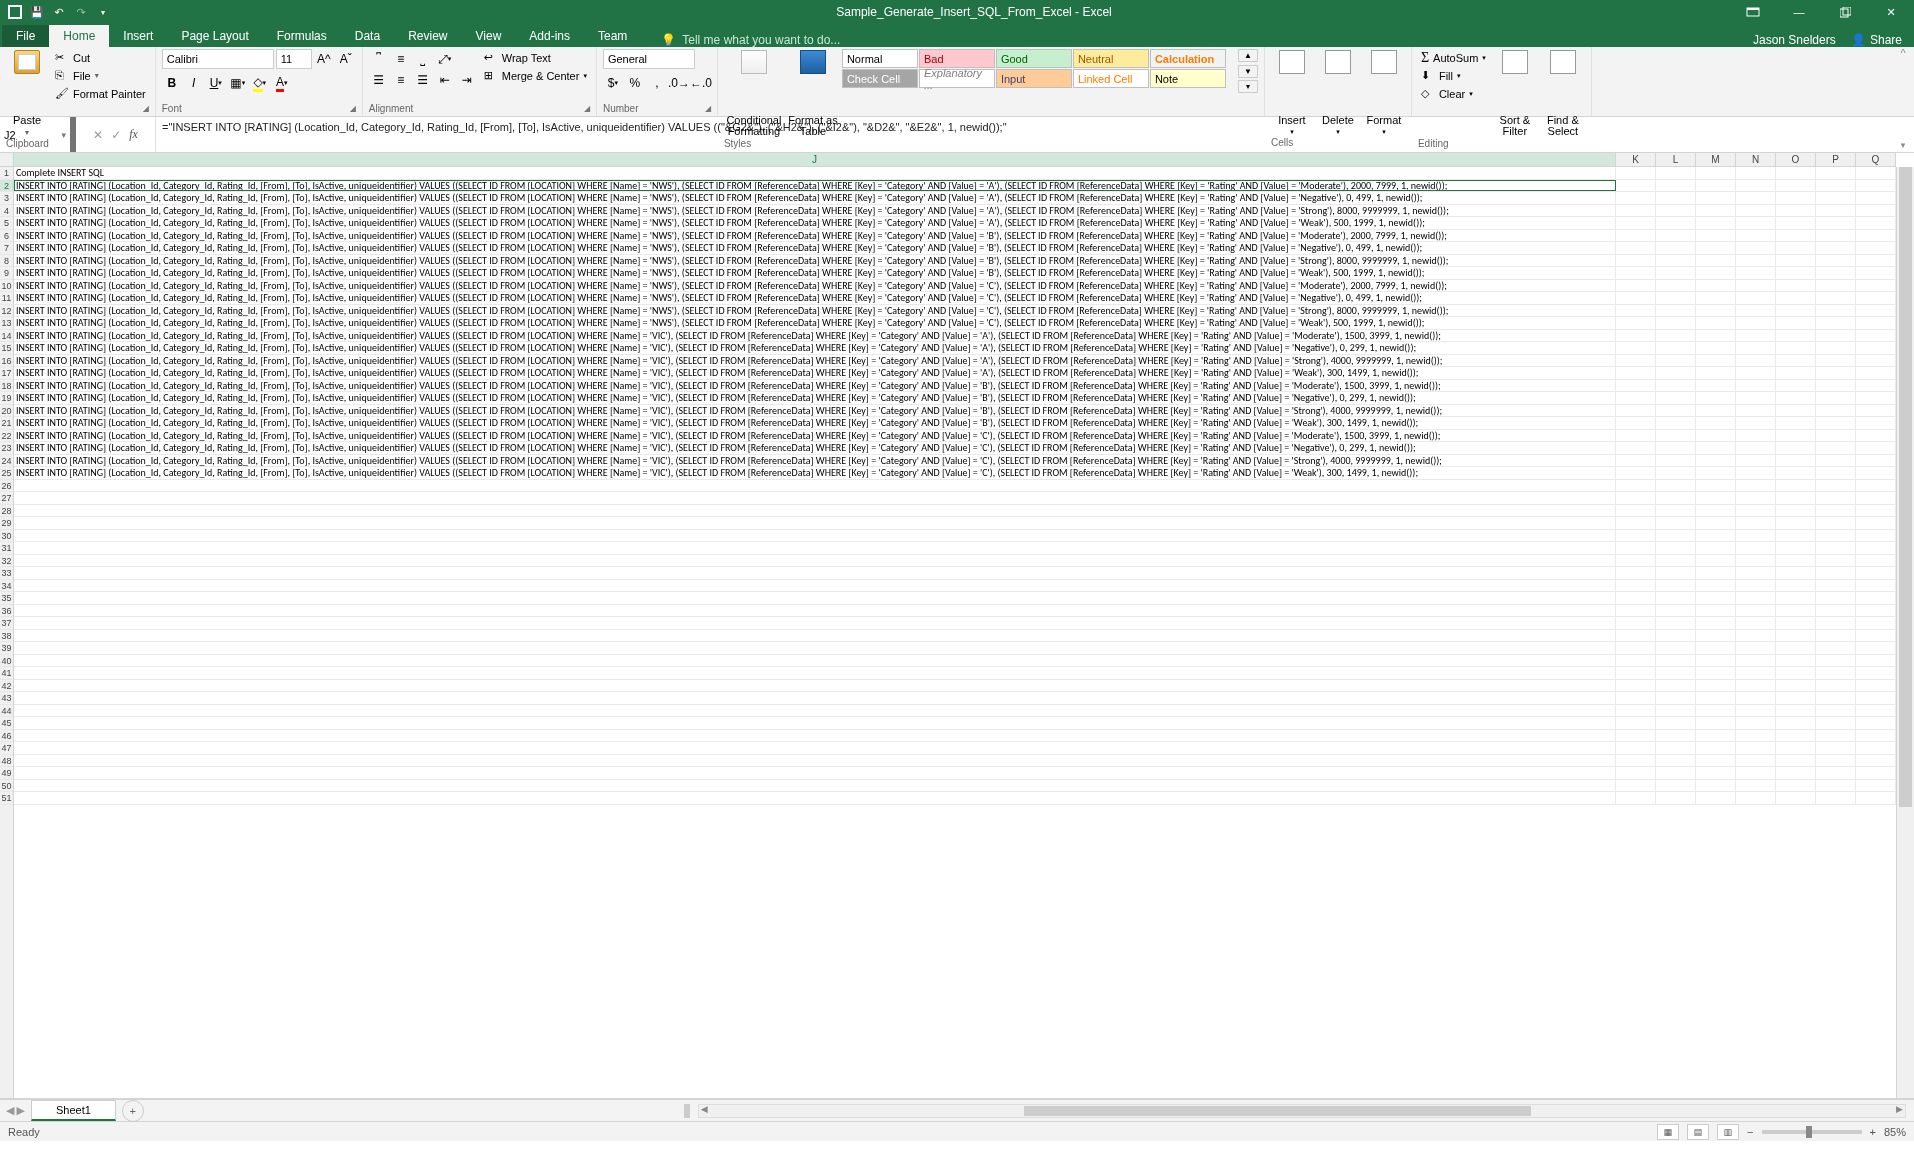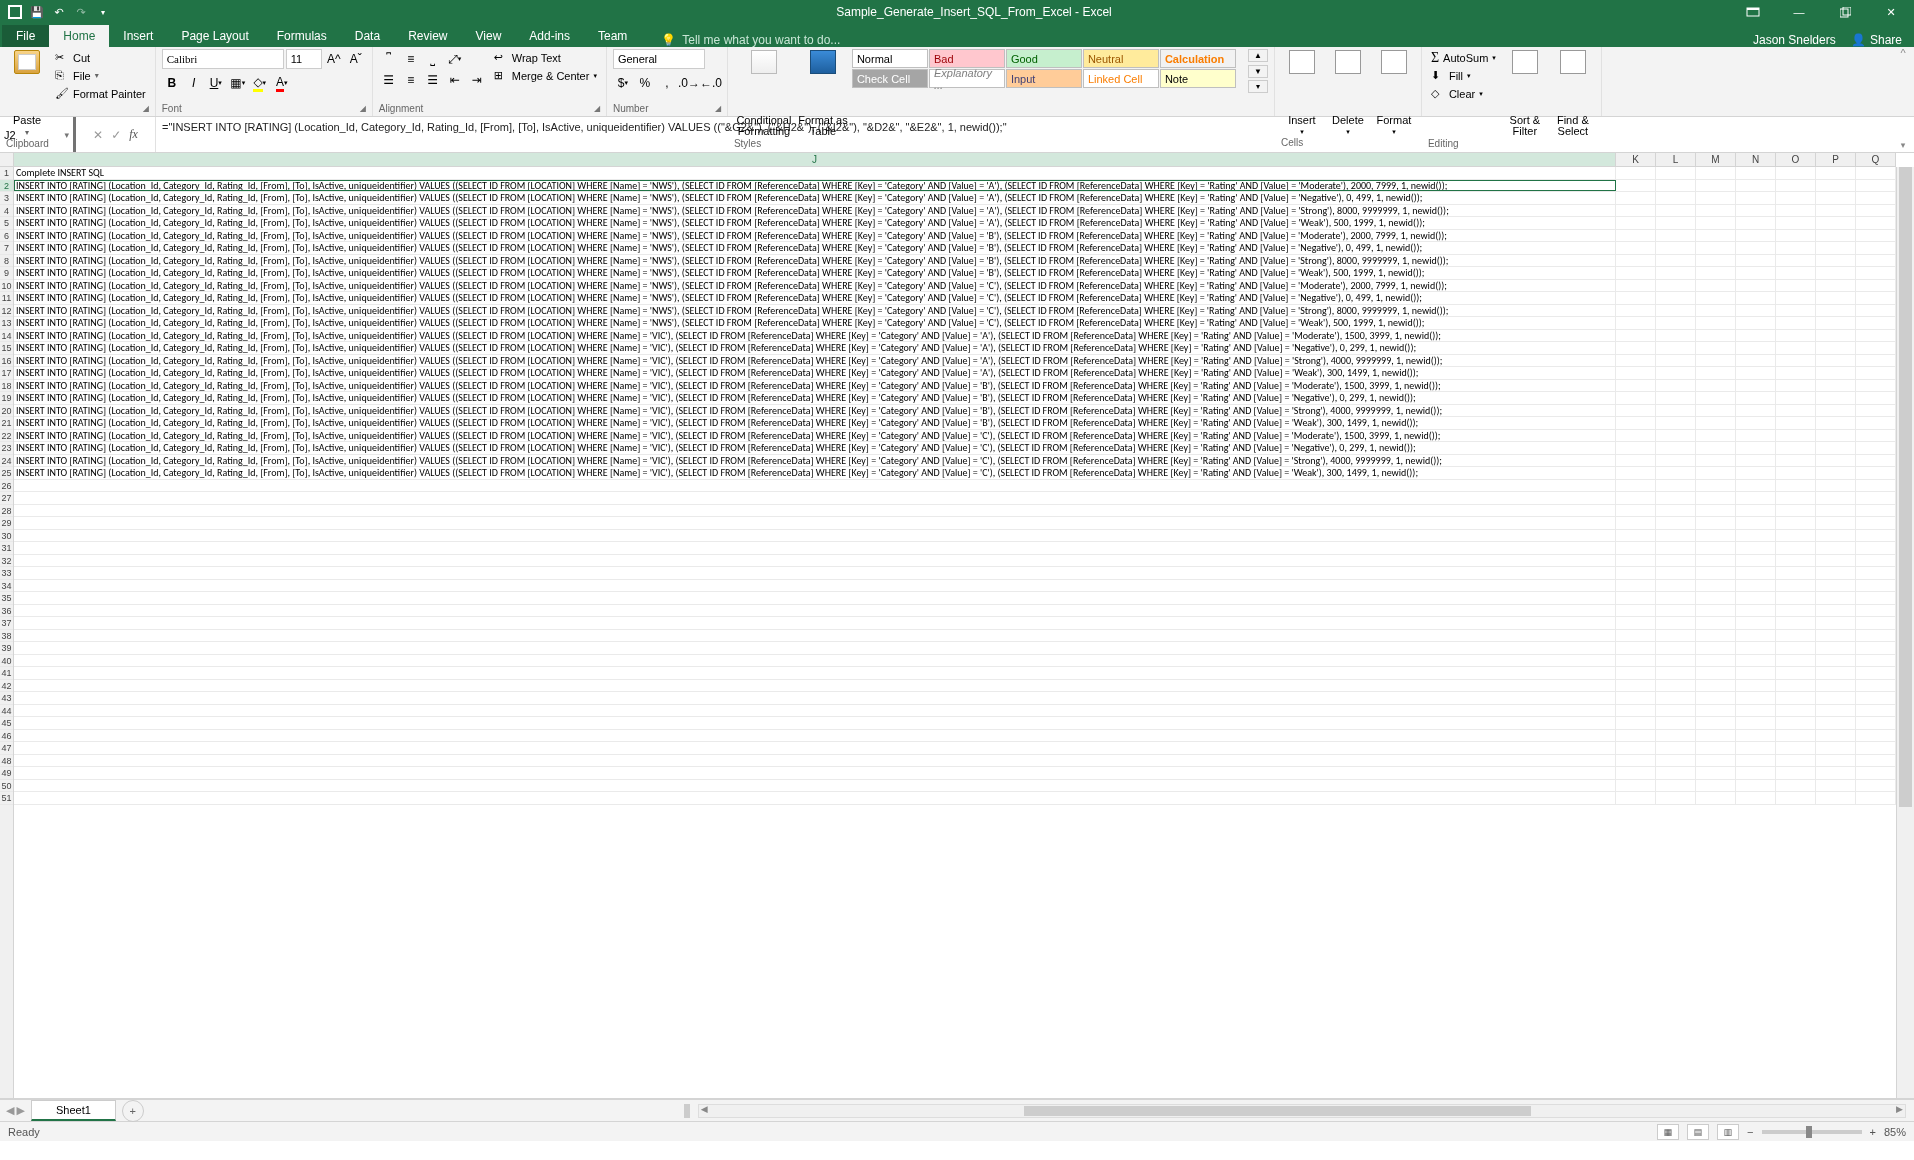--- a/index.html
+++ b/index.html
@@ -44,21 +44,21 @@
 .style-neutral { background: #ffeb9c; color: #9c5700; }
 .style-calc { background: #f2f2f2; color: #fa7d00; font-weight: bold; }
 .style-check { background: #a5a5a5; color: #fff; }
 .style-expl { font-style: italic; color: #7f7f7f; }
 .style-input { background: #ffcc99; color: #3f3f76; }
 .style-linked { background: #fff; color: #fa7d00; }
 .style-note { background: #ffffcc; }
 
 
 .fxbar { height: 36px; display: flex; border-bottom: 1px solid #d4d4d4; background: #fff; }
-.namebox { width: 76px; border-right: 3px solid #737373; padding: 2px 4px; font-size: 11px; display:flex; align-items:center; justify-content:space-between; }
+.namebox { width: 76px; border-right: 6px solid #737373; padding: 2px 4px; font-size: 11px; display:flex; align-items:center; justify-content:space-between; }
 .namebox .dd { color:#777; font-size:9px; }
 .fx-icons { width: 80px; display: flex; align-items: center; justify-content: center; gap: 8px; color: #999; border-right: 1px solid #e1e1e1; }
 .fx-icons span { font-size: 12px; }
 .fx-icons .fx { font-style: italic; font-family: "Times New Roman", serif; color: #555; }
 .formula { flex: 1; padding: 2px 6px; font-size: 11px; color: #222; display:flex; align-items:flex-start; padding-top:4px; }
 .expand { width: 22px; display: flex; align-items: flex-end; justify-content: center; color:#888; font-size:9px; padding-bottom:2px; }
 
 
 .grid-wrap { position: relative; height: 946px; border-bottom: 1px solid #d4d4d4; }
 .colheads { position: absolute; top: 0; left: 14px; right: 18px; height: 14px; display: flex; background: #f0f0f0; border-bottom: 1px solid #d4d4d4; }
@@ -182,21 +182,21 @@
           </div>
       </div>
     </div>
     <div class="label">Clipboard</div>
     <div class="dialog-launcher">◢</div>
   </div>
 
   <div class="group">
     <div class="body vstack">
       <div class="hstack font-box">
-        <input class="combo" style="width: 122px; font-family: Liberation Serif, serif;" value="Calibri">
+        <input class="combo" style="width: 112px;" value="Calibri">
         <input class="combo" style="width: 36px;" value="11">
         <span class="icon-btn">A^</span>
         <span class="icon-btn">Aˇ</span>
       </div>
       <div class="hstack">
         <span class="icon-btn">
             <b>B</b>
           </span>
         <span class="icon-btn">
             <i>I</i>

